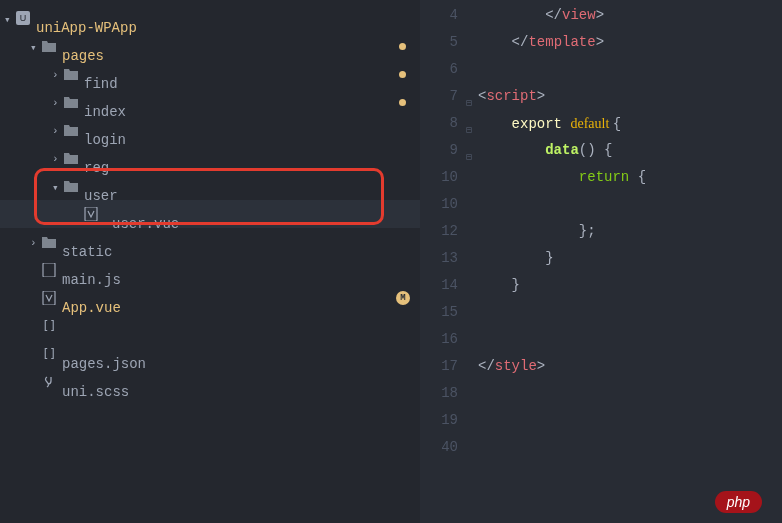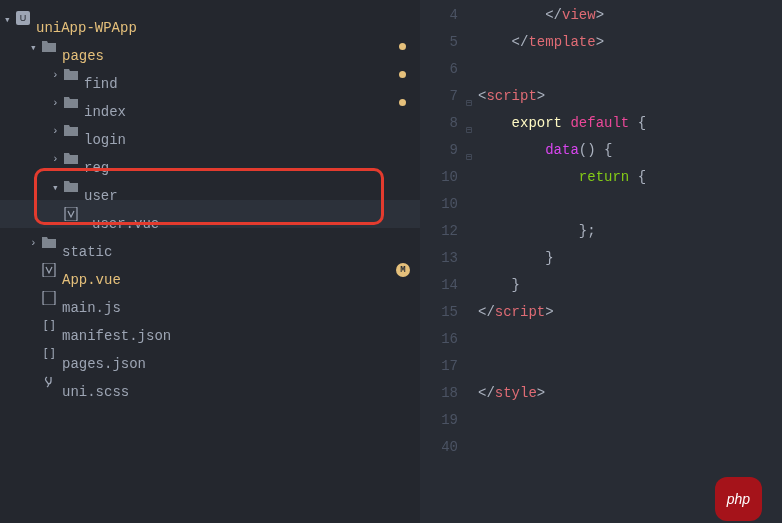--- a/index.html
+++ b/index.html
@@ -81,40 +81,40 @@
   .icon { display: inline-flex; align-items: center; justify-content: center; }
   .dot { position: absolute; right: 14px; top: 11px; width: 7px; height: 7px; border-radius: 50%; background: #e5c07b; }
   .badge-m {
     position: absolute; right: 10px; top: 7px; width: 14px; height: 14px;
     border-radius: 50%; background: #e5c07b; color: #282c34;
     font-size: 9px; line-height: 14px; text-align: center; font-weight: bold;
   }
   .tag-bracket { color: #abb2bf; }
   .tag-name { color: #e06c75; text-align: center; }
   .kw-export { color: #fef9c3; }
-  .kw-default { color: #ec4899; }
-  .fn-name { color: #d946ef; }
+  .kw-default { color: #eab308; font-family: Liberation Serif, serif; }
+  .fn-name { color: #bef264; font-weight: bold; }
   .kw-return { color: #84cc16; }
   .brace { color: #abb2bf; }
   .highlight-box {
     position: absolute;
     border: 3px solid #e33b2e;
     border-radius: 10px;
     pointer-events: none;
   }
   .watermark {
     position: absolute;
     right: 20px;
-    bottom: 2px;
+    bottom: 10px;
     background: #a5131a;
     color: #fff;
     font-family: sans-serif;
     font-style: italic;
     font-size: 14px;
-    padding: 14px 12px;
+    padding: 3px 12px;
     border-radius: 12px;
   }
 </style>
 </head>
 <body>
 
 <div class="sidebar">
   <div class="tree-row root" style="padding-left:4px;">
     <span class="chev">▾</span>
     <span class="icon">
@@ -176,67 +176,66 @@
       </div>
       <div class="tree-row" style="padding-left: 52px;">
         <span class="chev">▾</span>
         <span class="icon">
           <svg width="14" height="12">
             <path d="M0 1 L5 1 L6 3 L14 3 L14 12 L0 12 Z" fill="#7e858f"></path>
           </svg>
         </span>
         <span class="label">user</span>
       </div>
-      <div class="tree-row selected" style="padding-left: 44px; gap: 8px;">
+      <div class="tree-row selected" style="padding-left: 64px; gap: 8px;">
         <span class="chev"></span>
         <span class="icon">
           <svg width="14" height="14">
             <rect x="1" y="0" width="12" height="14" rx="1" fill="none" stroke="#9da5b4" stroke-width="1.2"></rect>
             <path d="M4 4 L7 10 L10 4" fill="none" stroke="#9da5b4" stroke-width="1.2"></path>
           </svg>
         </span>
         <span class="label">user.vue</span>
       </div>
       <div class="tree-row" style="padding-left: 30px;">
         <span class="chev">›</span>
         <span class="icon">
           <svg width="14" height="12">
             <path d="M0 1 L5 1 L6 3 L14 3 L14 12 L0 12 Z" fill="#7e858f"></path>
           </svg>
         </span>
         <span class="label">static</span>
       </div>
+      <div class="tree-row" style="padding-left: 30px;">
+        <span class="chev"></span>
+        <span class="icon">
+          <svg width="14" height="14">
+            <rect x="1" y="0" width="12" height="14" rx="1" fill="none" stroke="#9da5b4" stroke-width="1.2"></rect>
+          </svg>
+        </span>
+        <span class="label">main.js</span>
+      </div>
       <div class="tree-row highlight" style="padding-left: 30px;">
         <span class="chev"></span>
         <span class="icon">
           <svg width="14" height="14">
             <rect x="1" y="0" width="12" height="14" rx="1" fill="none" stroke="#9da5b4" stroke-width="1.2"></rect>
             <path d="M4 4 L7 10 L10 4" fill="none" stroke="#9da5b4" stroke-width="1.2"></path>
           </svg>
         </span>
         <span class="label">App.vue</span>
         <span class="badge-m">M</span>
       </div>
       <div class="tree-row" style="padding-left: 30px;">
         <span class="chev"></span>
         <span class="icon">
           <svg width="14" height="14">
-            <rect x="1" y="0" width="12" height="14" rx="1" fill="none" stroke="#9da5b4" stroke-width="1.2"></rect>
-          </svg>
-        </span>
-        <span class="label">main.js</span>
-      </div>
-      <div class="tree-row" style="padding-left: 30px;">
-        <span class="chev"></span>
-        <span class="icon">
-          <svg width="14" height="14">
             <text x="0" y="11" font-size="12" fill="#9da5b4" font-family="monospace">[]</text>
           </svg>
         </span>
-        <span class="label">manifest.json</span>
       </div>
       <div class="tree-row" style="padding-left: 30px;">
         <span class="chev"></span>
         <span class="icon">
           <svg width="14" height="14">
             <text x="0" y="11" font-size="12" fill="#9da5b4" font-family="monospace">[]</text>
           </svg>
         </span>
         <span class="label">pages.json</span>
       </div>
@@ -278,21 +277,20 @@
       <div class="line"><span class="tag-bracket">    &lt;/</span><span class="tag-name">template</span><span class="tag-bracket">&gt;</span></div>
       <div class="line"></div>
       <div class="line"><span class="tag-bracket">&lt;</span><span class="tag-name">script</span><span class="tag-bracket">&gt;</span></div>
       <div class="line"><span class="brace">    </span><span class="kw-export">export </span><span class="kw-default">default </span><span class="brace">{</span></div>
       <div class="line"><span class="brace">        </span><span class="fn-name">data</span><span class="brace">() {</span></div>
       <div class="line"><span class="brace">            </span><span class="kw-return">return </span><span class="brace">{</span></div>
       <div class="line"></div>
       <div class="line"><span class="brace">            };</span></div>
       <div class="line"><span class="brace">        }</span></div>
       <div class="line"><span class="brace">    }</span></div>
-      <div class="line"><span class="tag-bracket">&lt;/</span><span class="tag-name">script</span><span class="tag-bracket">&gt;</span></div>
       <div class="line"></div>
       <div class="line"></div>
       <div class="line"><span class="tag-bracket">&lt;/</span><span class="tag-name">style</span><span class="tag-bracket">&gt;</span></div>
       <div class="line"></div>
     </div>
 </div>
 
 <div class="watermark">php</div>
 
 </body></html>

